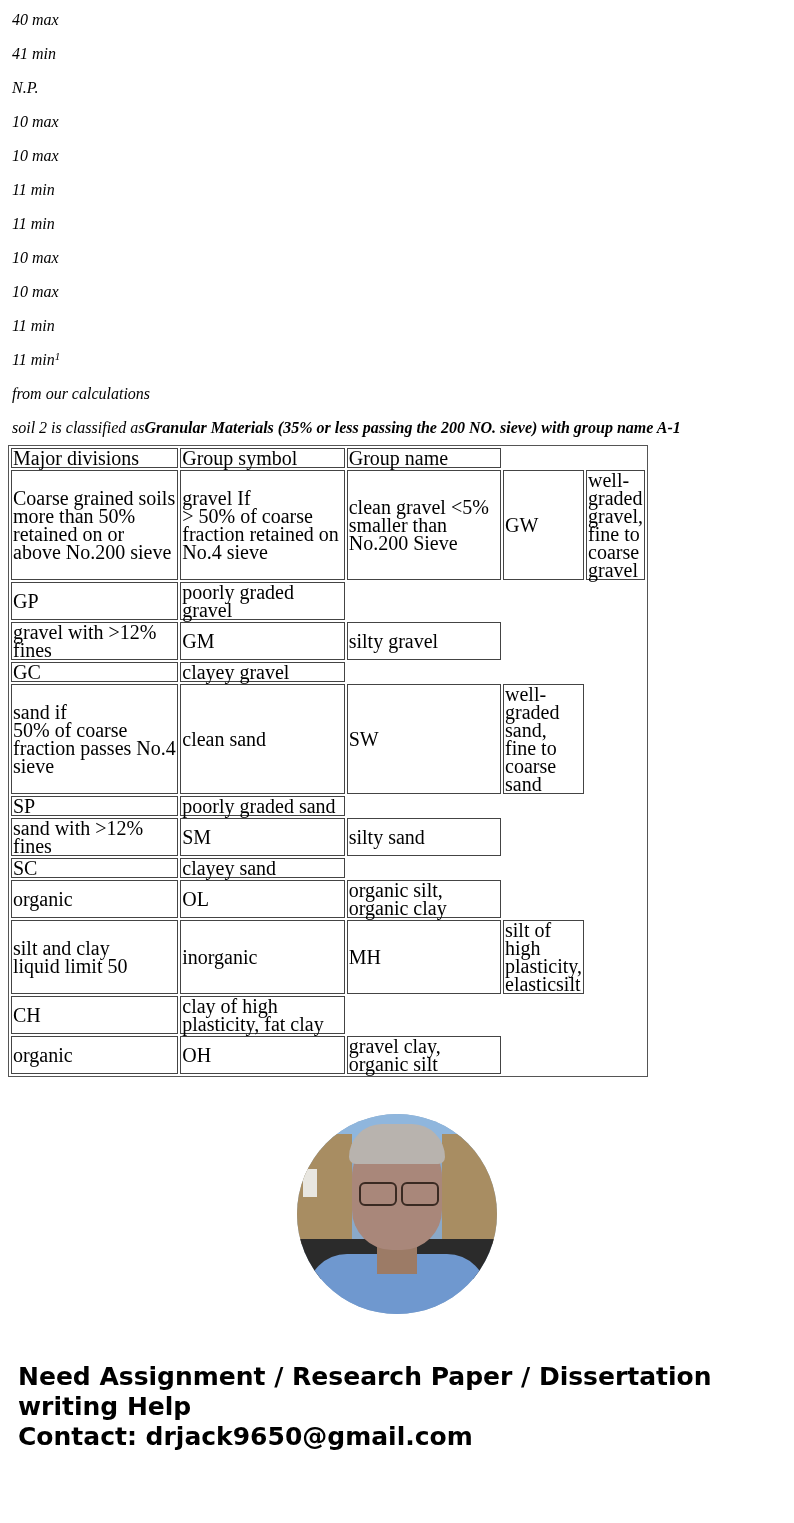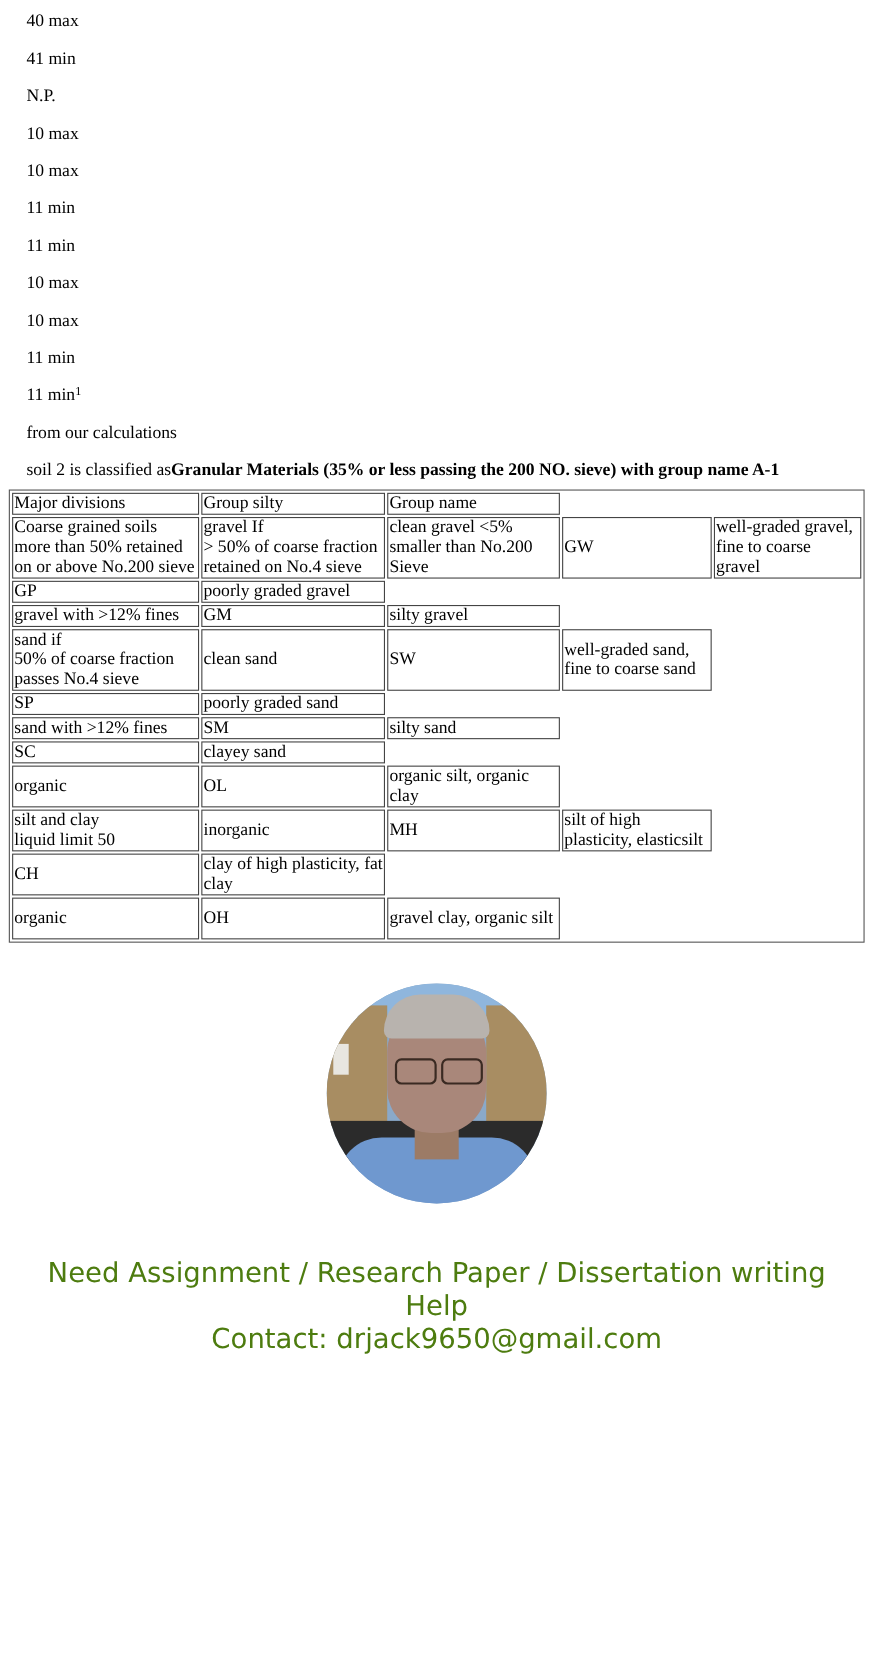--- a/index.html
+++ b/index.html
@@ -4,34 +4,34 @@
 <style>
   html, body { margin: 0; padding: 0; background: #ffffff; }
   body {
     width: 794px;
     font-family: "Liberation Serif", serif;
     font-size: 16px;
     color: #000;
     padding: 0 8px;
     box-sizing: border-box;
   }
-  p { margin: 16px; line-height: 18px; }
+  p { margin: 4px; line-height: 18px; font-style: italic; }
   .line-list p { height: 18px; margin-bottom: 16px; }
   .line-list p:first-child { margin-top: 11px; }
   sup { font-size: 11px; vertical-align: top; position: relative; top: -4px; }
   .classify p { height: 18px; margin-bottom: 16px; }
   .classify b { font-weight: bold; }
 
   table.uscs {
     border: 1px solid #555;
     border-collapse: separate;
     border-spacing: 2px;
-    width: 778px;
+    width: 640px;
     margin-top: -8px;
-    font-size: 16px;
+    font-size: 20px;
     line-height: 18px;
   }
   table.uscs td {
     border: 1px solid #444;
     padding: 0 1px;
     vertical-align: middle;
     text-align: left;
   }
   table.uscs td.empty { border: none; }
   .c1 { width: 166px; }
@@ -51,26 +51,26 @@
   .avatar .dark { position: absolute; left:0; top:125px; width:100%; height:40px; background:#2b2b2b; }
   .avatar .shirt { position:absolute; left:10px; top:140px; width:180px; height:80px; background:#6f98cf; border-radius: 40px 40px 0 0; }
   .avatar .neck { position:absolute; left:80px; top:120px; width:40px; height:40px; background:#9c7b66; }
   .avatar .face { position:absolute; left:55px; top:18px; width:90px; height:118px; background:#a9877a; border-radius: 45px 45px 40px 40px; }
   .avatar .hair { position:absolute; left:52px; top:10px; width:96px; height:40px; background:#b8b3ae; border-radius: 48px 48px 10px 10px; }
   .avatar .glass-l { position:absolute; left:62px; top:68px; width:34px; height:20px; border:2px solid #3a2a22; border-radius:6px; }
   .avatar .glass-r { position:absolute; left:104px; top:68px; width:34px; height:20px; border:2px solid #3a2a22; border-radius:6px; }
 
   .promo {
     margin-top: 48px;
-    text-align: center;
+    text-align: left;
     font-family: "DejaVu Sans", sans-serif;
-    font-weight: normal;
+    font-weight: bold;
     font-size: 25px;
     line-height: 30px;
-    color: #4d7c0f;
+    color: #000000;
     padding: 0 10px;
   }
 </style>
 </head>
 <body>
 
 <div class="line-list">
   <p>40 max</p>
   <p>41 min</p>
   <p>N.P.</p>
@@ -86,21 +86,21 @@
 </div>
 
 <div class="classify">
   <p><span>soil 2 is classified as</span><b>Granular Materials (35% or less passing the 200 NO. sieve) with group name A-1</b></p>
 </div>
 
 <table class="uscs">
   <tbody>
       <tr>
     <td class="c1">Major divisions</td>
-    <td class="c2">Group silty</td>
+    <td class="c2">Group symbol</td>
     <td class="c3">Group name</td>
     <td class="empty"></td>
     <td class="empty"></td>
   </tr>
   <tr style="height:56px">
     <td>Coarse grained soils<br>more than 50% retained on or above No.200 sieve</td>
     <td>gravel If<br>&gt; 50% of coarse fraction retained on No.4 sieve</td>
     <td>clean gravel &lt;5% smaller than No.200 Sieve</td>
     <td>GW</td>
     <td>well-graded gravel, fine to coarse gravel</td>
@@ -110,20 +110,27 @@
     <td>poorly graded gravel</td>
     <td class="empty"></td>
         <td class="empty"></td>
         <td class="empty"></td>
   </tr>
   <tr>
     <td>gravel with &gt;12% fines</td>
     <td>GM</td>
     <td>silty gravel</td>
     <td class="empty"></td>
+        <td class="empty"></td>
+  </tr>
+  <tr>
+    <td>GC</td>
+    <td>clayey gravel</td>
+    <td class="empty"></td>
+        <td class="empty"></td>
         <td class="empty"></td>
   </tr>
   <tr style="height:56px">
     <td>sand if<br>50% of coarse fraction passes No.4 sieve</td>
     <td>clean sand</td>
     <td>SW</td>
     <td>well-graded sand, fine to coarse sand</td>
     <td class="empty"></td>
   </tr>
   <tr>

